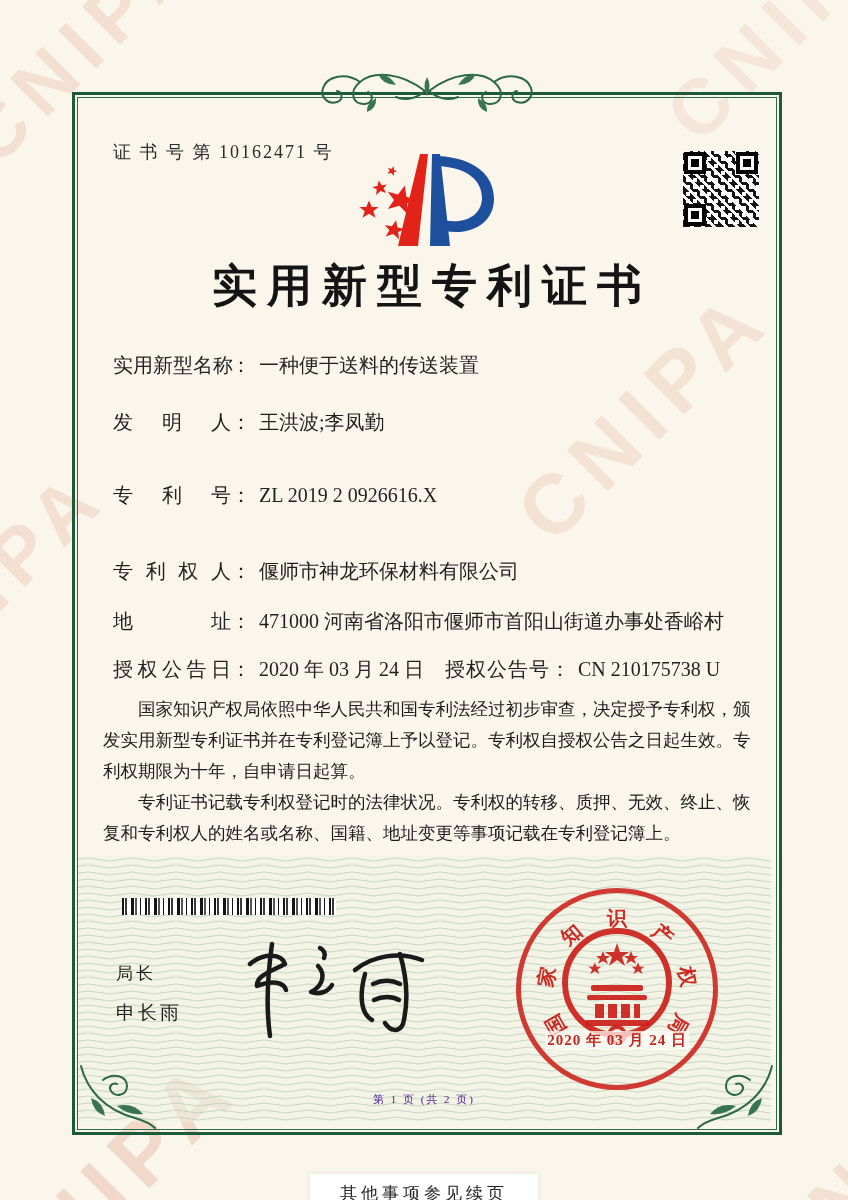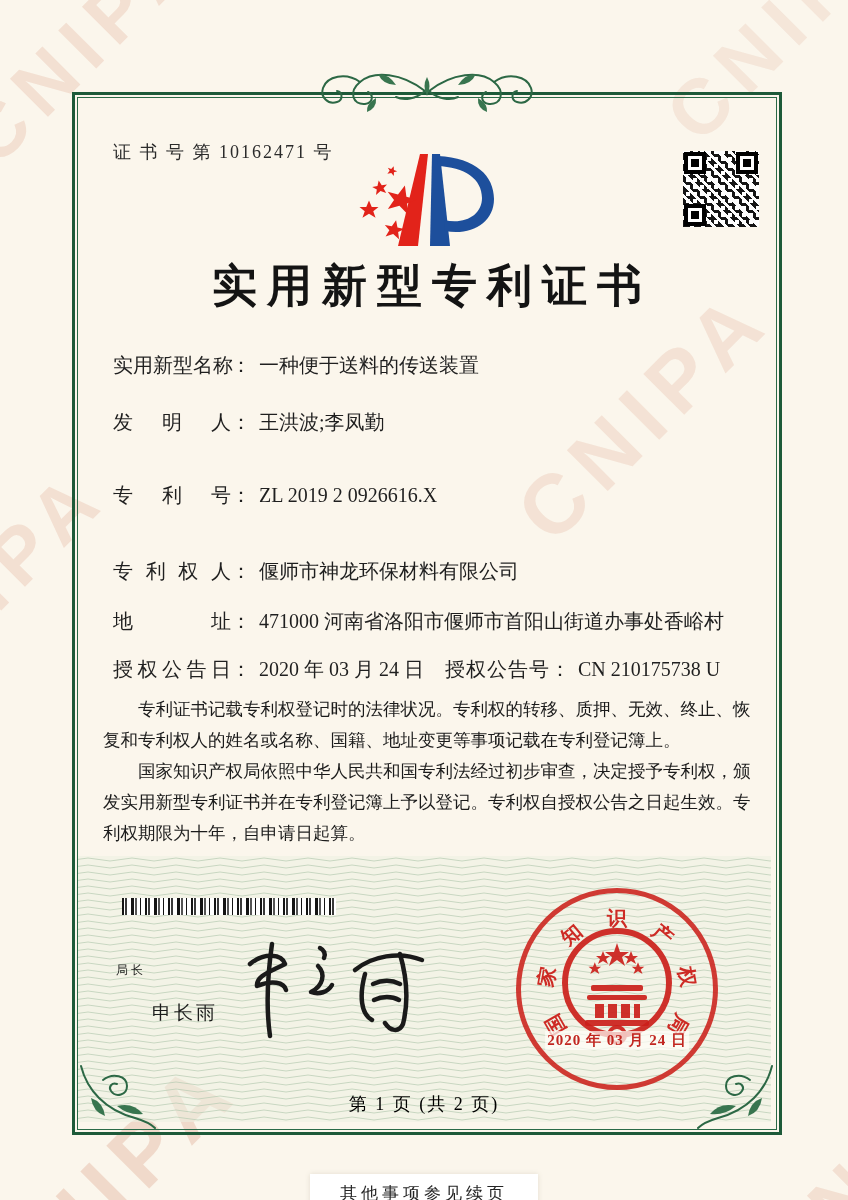--- a/index.html
+++ b/index.html
@@ -70,22 +70,22 @@
     font-size:17.5px;line-height:31px;color:#1b1b1b;
   }
   .body-text p{margin:0;text-indent:2em;}
   .barcode{
     position:absolute;left:122px;top:898px;width:214px;height:17px;
     background:repeating-linear-gradient(90deg,
       #141414 0 2px, #fff 2px 3px, #3a3a3a 3px 5px, #fff 5px 9px,
       #141414 9px 12px, #fff 12px 13px, #555 13px 15px, #fff 15px 18px,
       #141414 18px 19px, #fff 19px 23px);
   }
-  .signer-title{position:absolute;left:116px;top:962px;font-size:12px;letter-spacing:3px;color:#1c1c1c;}
-  .signer-name{position:absolute;left:116px;top:1000px;font-size:19px;letter-spacing:3px;color:#1c1c1c;margin-left:36px;}
+  .signer-title{position:absolute;left:116px;top:962px;font-size:17px;letter-spacing:3px;color:#1c1c1c;}
+  .signer-name{position:absolute;left:116px;top:1000px;font-size:19px;letter-spacing:3px;color:#1c1c1c;}
   .signature{position:absolute;left:222px;top:938px;}
   
   .seal{
     position:absolute;left:516px;top:888px;width:192px;height:192px;z-index:4;
     border-radius:50%;border:5px solid rgba(203,32,26,0.88);
   }
   .seal-char{
     position:absolute;left:50%;top:50%;
     font-size:20px;font-weight:bold;color:rgba(203,32,26,0.95);
     transform:translate(-50%,-50%) rotate(var(--a)) translateY(-71px);
@@ -94,21 +94,21 @@
   .sc4{--a:40deg;} .sc5{--a:80deg;} .sc6{--a:120deg;}
   .seal-emblem{position:absolute;left:36px;top:26px;}
   .seal-date{
     position:absolute;left:50%;top:138px;transform:translateX(-50%);
     font-size:15px;font-weight:bold;color:rgba(190,26,20,0.95);
     background:rgba(255,253,248,0.72);padding:0 2px;
     letter-spacing:1px;white-space:nowrap;
   }
   .page-note{
     position:absolute;left:0;right:0;top:1092px;text-align:center;
-    font-size:18px;letter-spacing:2px;color:#000000;z-index:3;
+    font-size:11px;letter-spacing:2px;color:#4c1d95;z-index:3;
   }
   .footer-note{
     position:absolute;left:50%;top:1174px;transform:translateX(-50%);
     background:#ffffff;padding:8px 30px;z-index:3;
     font-size:17px;letter-spacing:4px;color:#242424;
     box-shadow:0 0 5px rgba(120,110,90,0.18);white-space:nowrap;
   }
   .green{stroke:#2c6845;fill:none;stroke-width:2;stroke-linecap:round;}
   .greenfill{fill:#38754f;stroke:none;}
 </style>
@@ -209,22 +209,22 @@
       <span class="f-label">地址</span><span class="f-colon">：</span><span>471000 河南省洛阳市偃师市首阳山街道办事处香峪村</span>
     </div>
     <div class="field-row fr7">
       <span class="f-label">授权公告日</span><span class="f-colon">：</span><span>2020 年 03 月 24 日</span>
       <span class="grant-pair2">
         <span class="f-label">授权公告号</span><span class="f-colon">：</span><span>CN 210175738 U</span>
       </span>
     </div>
 
     <div class="body-text">
+      <p>国家知识产权局依照中华人民共和国专利法经过初步审查，决定授予专利权，颁发实用新型专利证书并在专利登记簿上予以登记。专利权自授权公告之日起生效。专利权期限为十年，自申请日起算。</p>
       <p>专利证书记载专利权登记时的法律状况。专利权的转移、质押、无效、终止、恢复和专利权人的姓名或名称、国籍、地址变更等事项记载在专利登记簿上。</p>
-      <p>国家知识产权局依照中华人民共和国专利法经过初步审查，决定授予专利权，颁发实用新型专利证书并在专利登记簿上予以登记。专利权自授权公告之日起生效。专利权期限为十年，自申请日起算。</p>
     </div>
 
     <div class="barcode"></div>
 
     <div class="signer-title">局长</div>
     <div class="signer-name">申长雨</div>
 
     <svg class="signature" width="220" height="104" viewBox="0 0 220 104" fill="none" stroke="#1a1a1a" stroke-width="4.5" stroke-linecap="round" stroke-linejoin="round">
       <path d="M50,6 C46,34 44,70 48,98"></path>
       <path d="M28,26 C42,14 60,16 63,26 C48,34 34,38 35,48 C50,42 62,44 64,52"></path>

